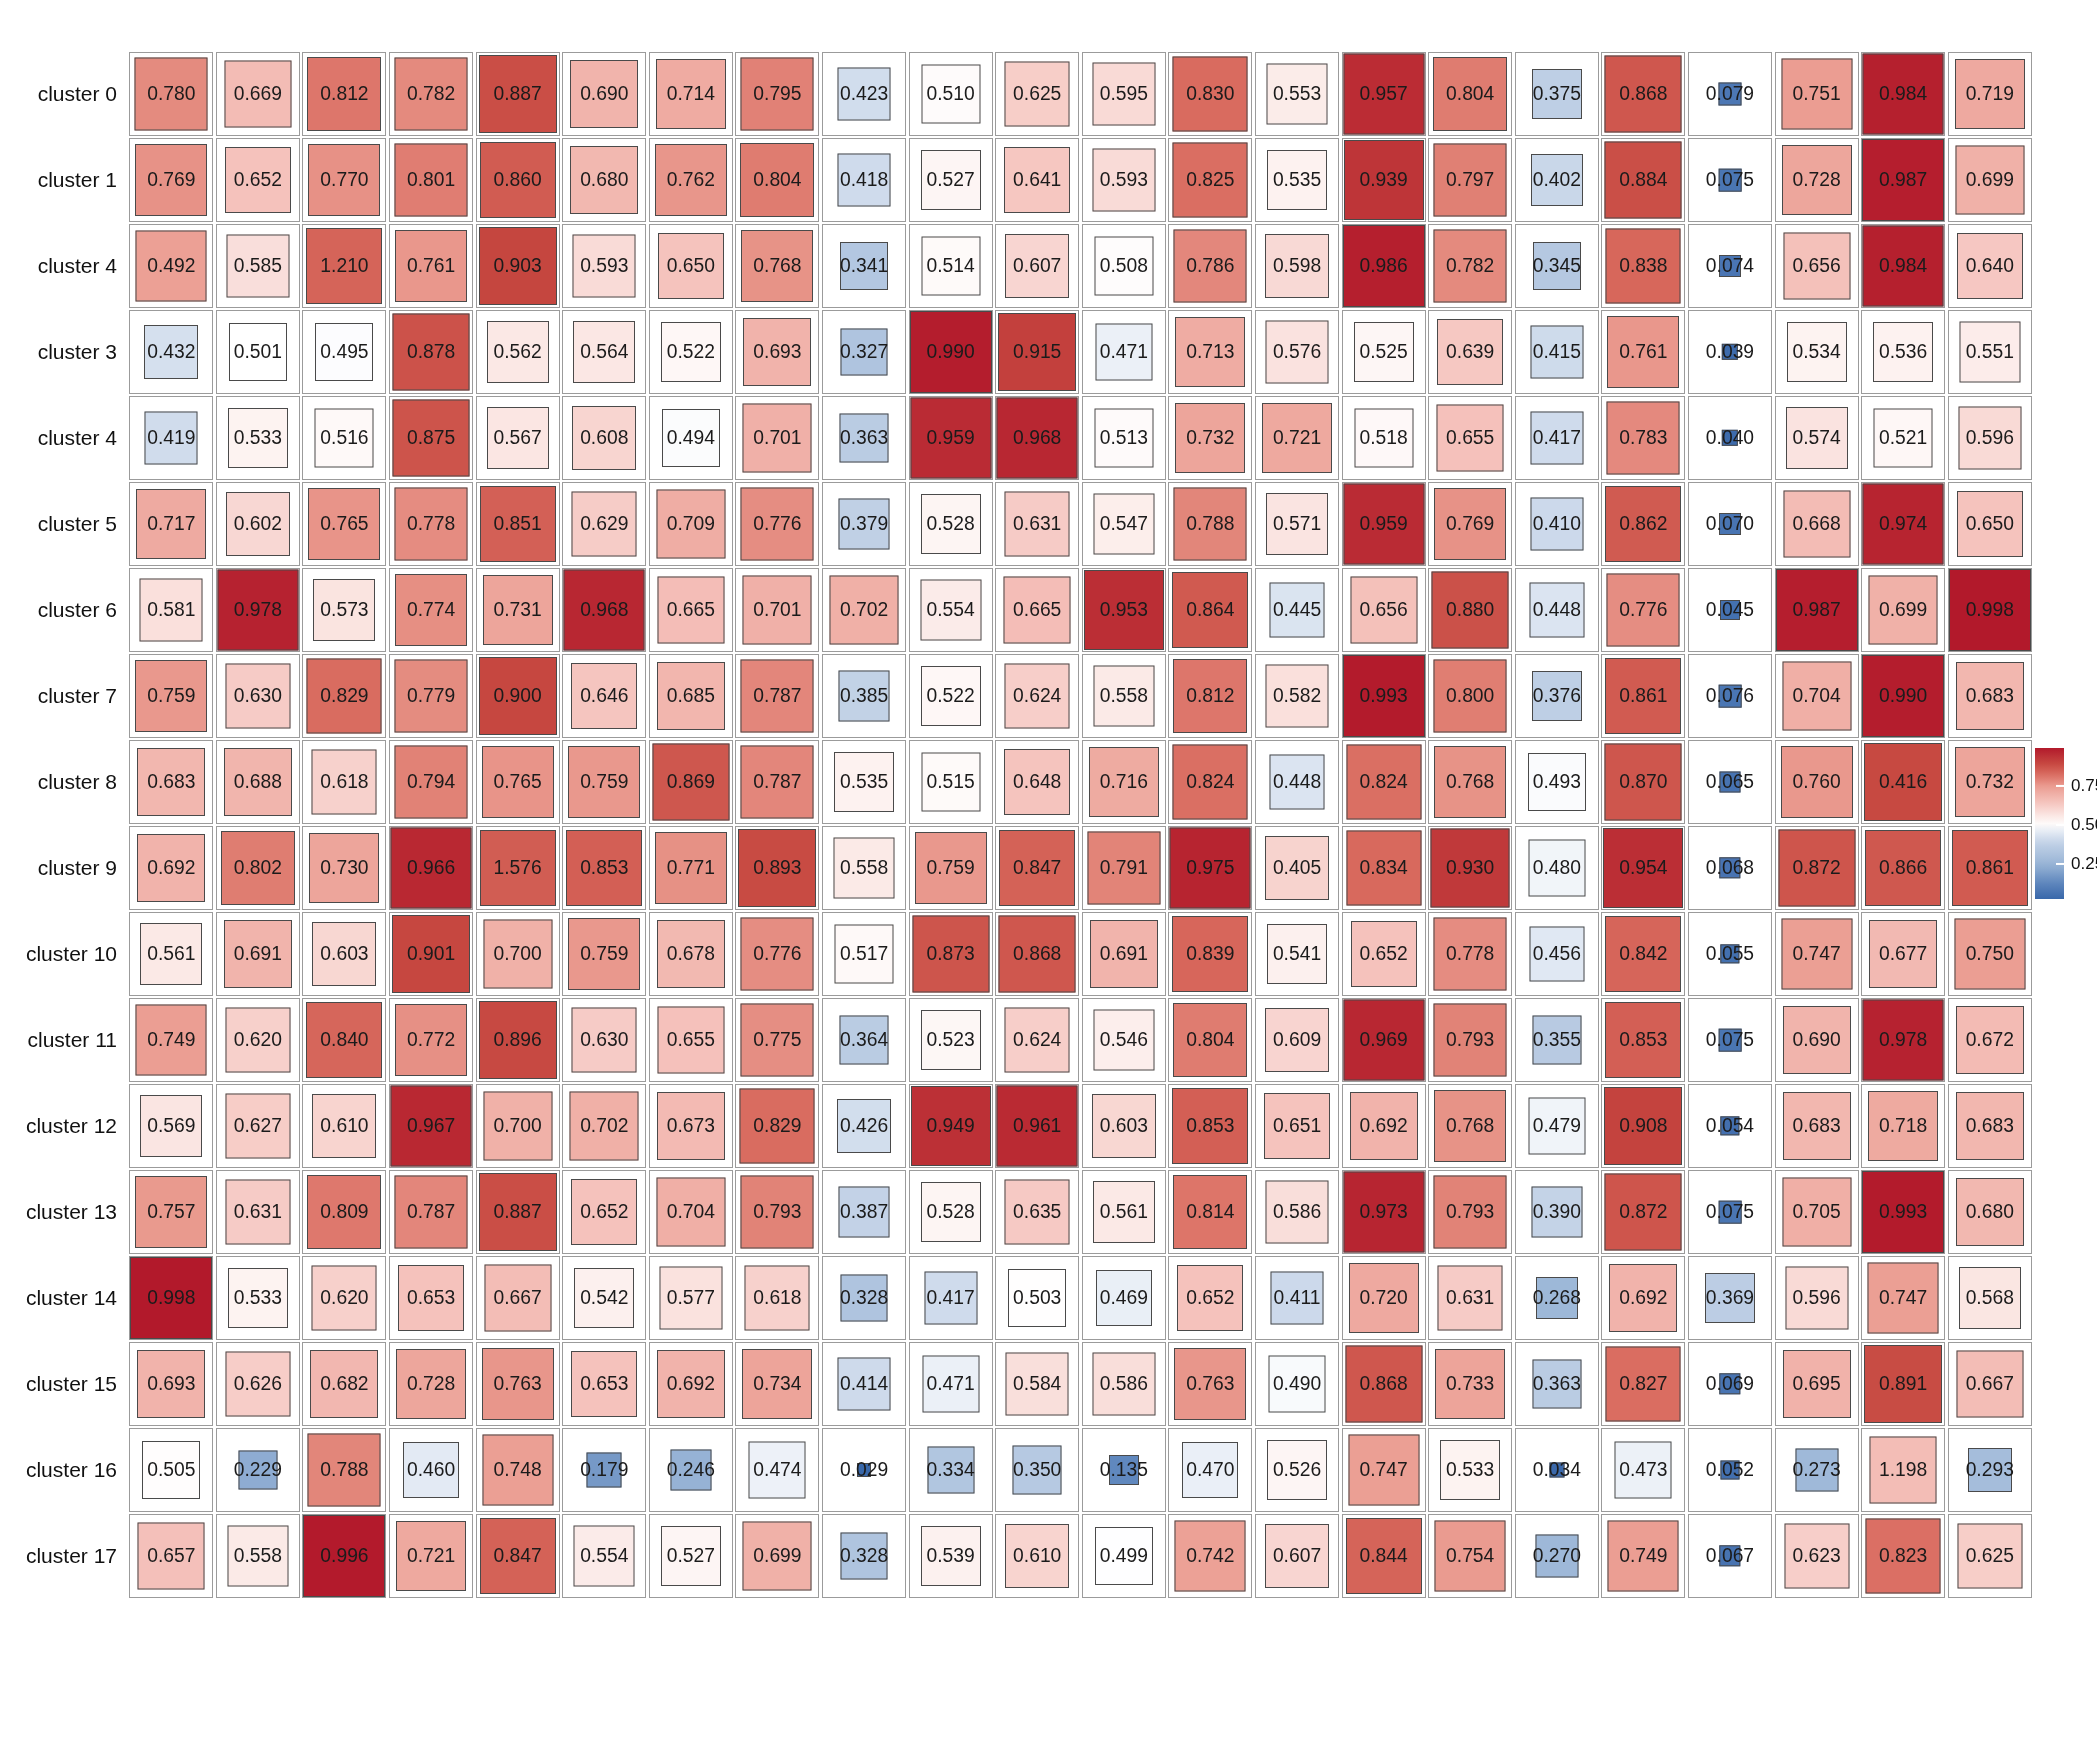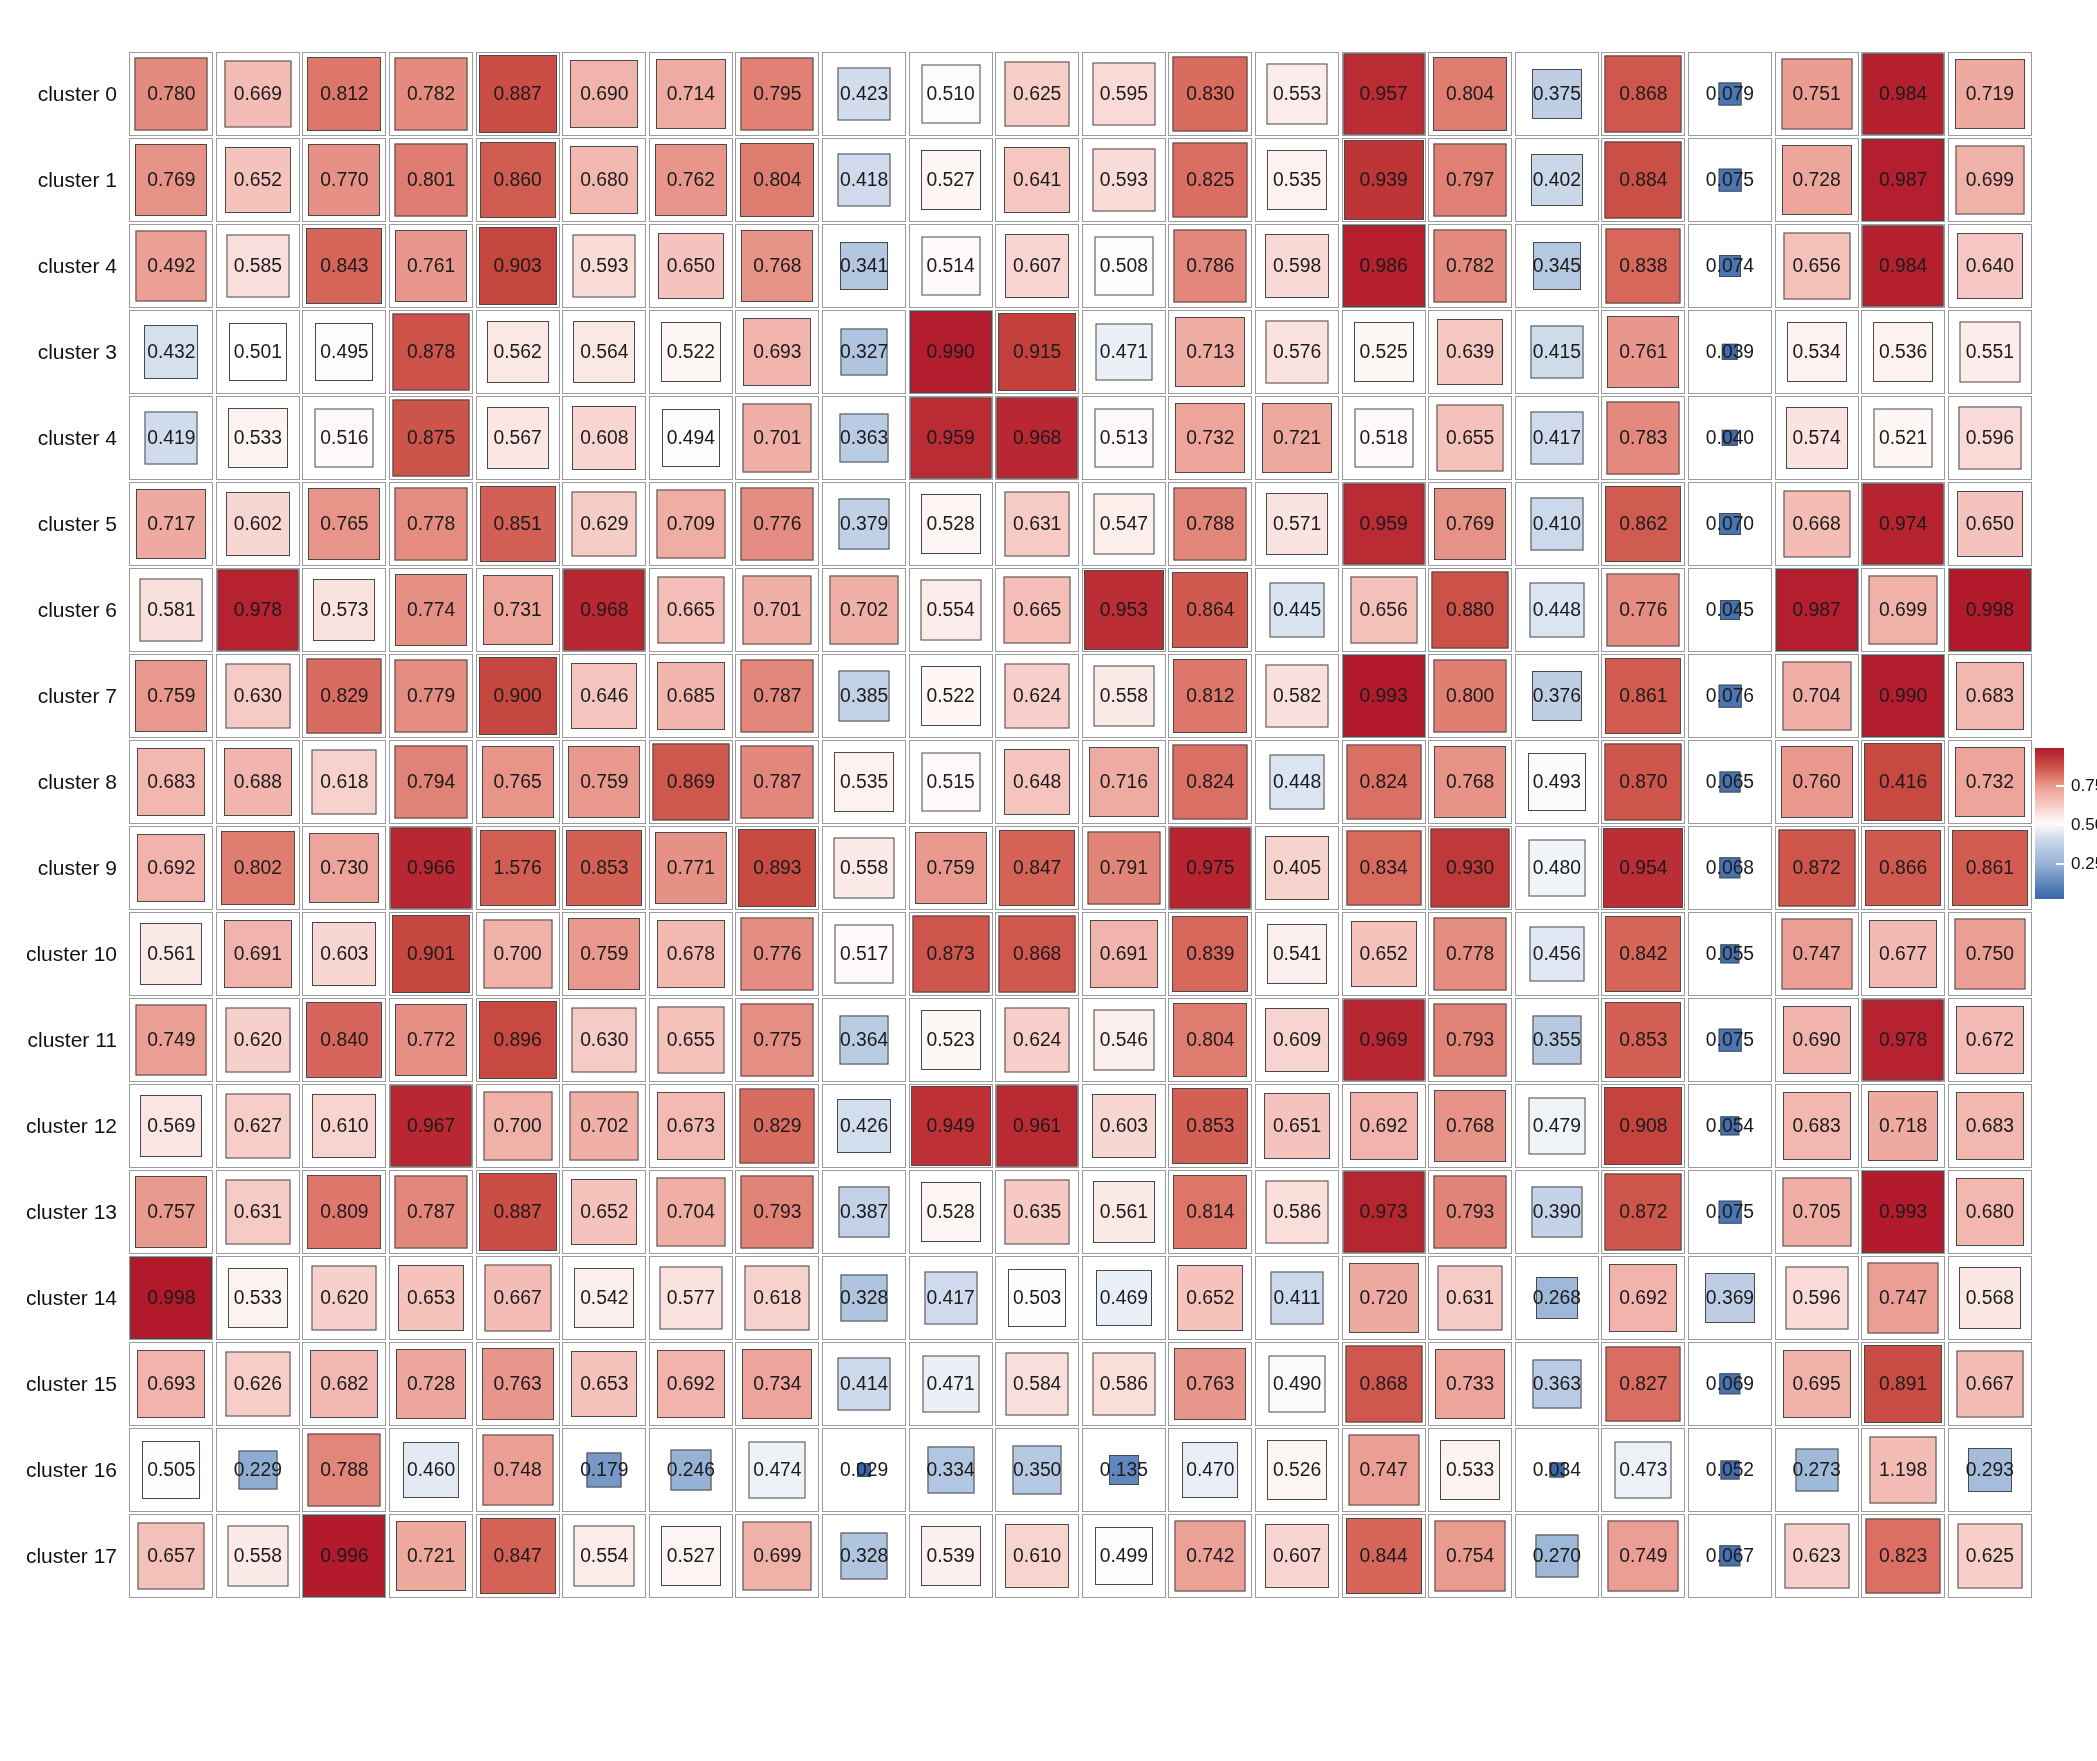--- a/index.html
+++ b/index.html
@@ -269,21 +269,21 @@
         <div class="tile">
           <div class="sq" style="width: 71px; height: 71px; background: rgb(236, 160, 149);"></div>
           <span class="val">0.492</span>
         </div>
         <div class="tile">
           <div class="sq" style="width: 63px; height: 63px; background: rgb(249, 222, 219);"></div>
           <span class="val">0.585</span>
         </div>
         <div class="tile">
           <div class="sq" style="width: 76px; height: 76px; background: rgb(213, 100, 89);"></div>
-          <span class="val">0.843</span>
+          <span class="val">1.210</span>
         </div>
         <div class="tile">
           <div class="sq" style="width: 72px; height: 72px; background: rgb(233, 151, 140);"></div>
           <span class="val">0.761</span>
         </div>
         <div class="tile">
           <div class="sq" style="width: 78px; height: 78px; background: rgb(197, 70, 63);"></div>
           <span class="val">0.903</span>
         </div>
         <div class="tile">

